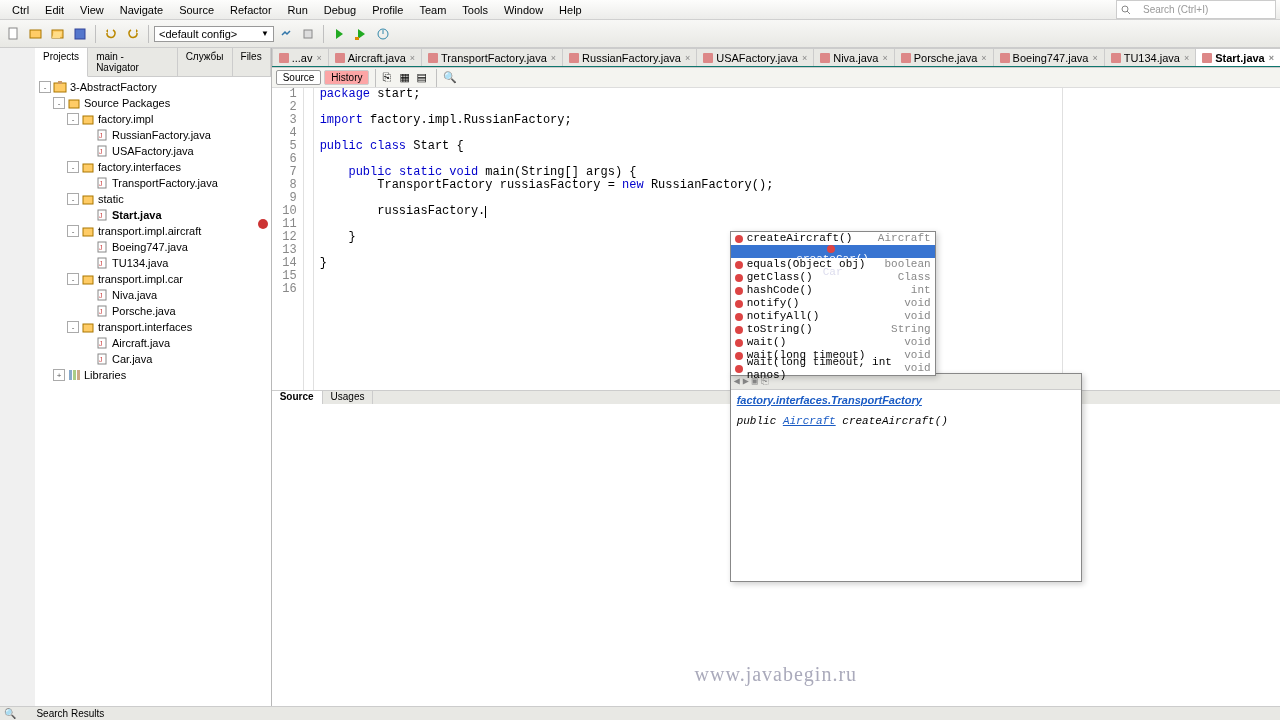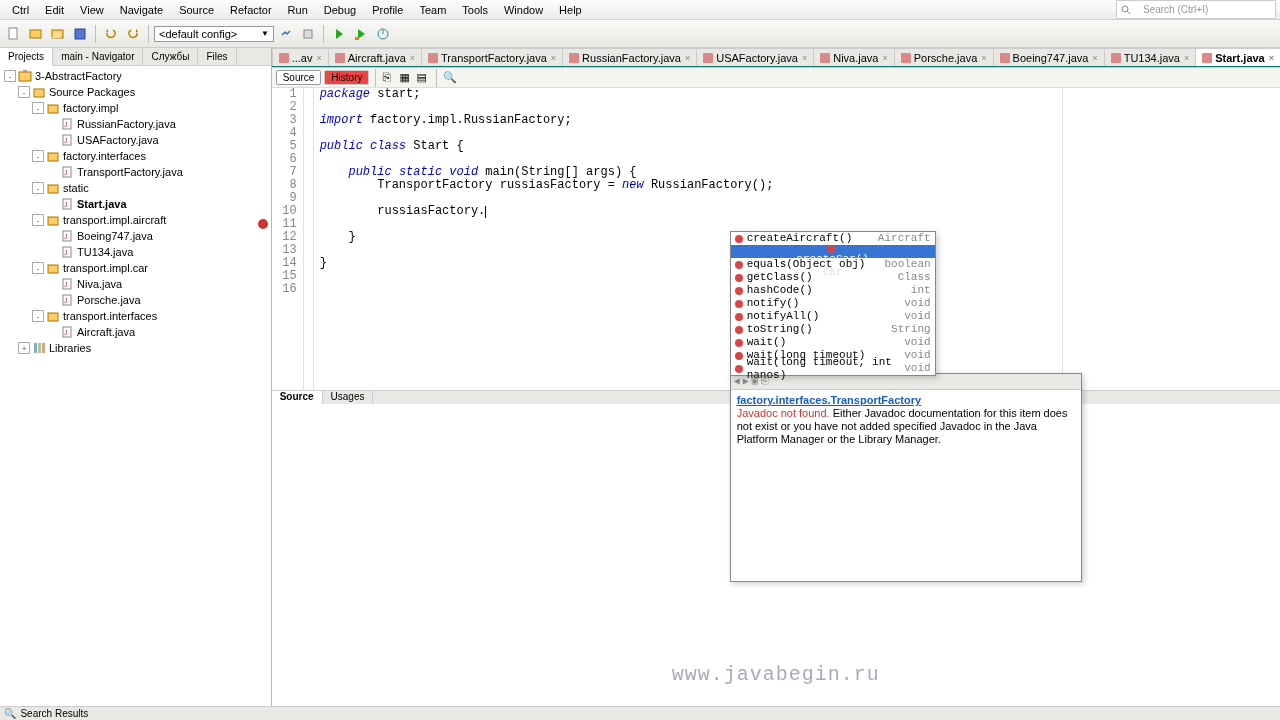--- a/index.html
+++ b/index.html
@@ -9,21 +9,21 @@
 .menubar span { padding: 2px 8px; cursor: default; }
 .search-box-top { margin-left: auto; display: flex; align-items: center; border: 1px solid #ccc; background: #fff; padding: 1px 4px; width: 160px; }
 .search-box-top svg { width: 10px; height: 10px; margin-right: 4px; }
 .search-box-top .txt { color: #999; font-size: 10px; }
 
 .toolbar { background: linear-gradient(#f8f8f6, #e8e8e4); height: 28px; display: flex; align-items: center; padding: 0 4px; border-bottom: 1px solid #ccc; gap: 2px; }
 .tb-btn { width: 20px; height: 20px; border: 1px solid transparent; display: inline-flex; align-items: center; justify-content: center; border-radius: 2px; }
 .tb-sep { width: 1px; height: 18px; background: #c0c0c0; margin: 0 3px; }
 .tb-combo { border: 1px solid #999; background: #fff; padding: 1px 4px; font-size: 11px; min-width: 120px; display: flex; align-items: center; justify-content: space-between; }
 
-.main { display: flex; height: calc(100% - 20px - 28px - 14px); }
+.main { display: flex; height: calc(100% - 20px - 28px - 14px); margin-left: 35px; }
 
 .sidebar { width: 309px; background: #fff; border-right: 1px solid #b8b8b8; display: flex; flex-direction: column; }
 .side-tabs { display: flex; background: #e8e8e4; border-bottom: 1px solid #ccc; font-size: 10px; }
 .side-tab { padding: 3px 8px; border-right: 1px solid #ccc; background: #e8e8e4; cursor: default; }
 .side-tab.active { background: #fff; border-bottom: 1px solid #fff; margin-bottom: -1px; }
 .tree { flex: 1; overflow: auto; padding: 2px; font-size: 11px; }
 .tree-node { display: flex; align-items: center; height: 16px; white-space: nowrap; }
 .tree-node .twisty { width: 12px; height: 12px; display: inline-flex; align-items: center; justify-content: center; font-size: 8px; color: #555; border: 1px solid #aaa; margin-right: 2px; background: #fff; }
 .tree-node .twisty.empty { border: none; }
 .tree-node .icon { width: 14px; height: 14px; margin-right: 3px; display: inline-flex; align-items: center; justify-content: center; }
@@ -35,59 +35,59 @@
 .indent-3 { padding-left: 44px; }
 
 .editor-area { flex: 1; display: flex; flex-direction: column; background: #fff; position: relative; }
 .file-tabs { display: flex; background: #0f766e; border-bottom: 1px solid #ccc; height: 20px; align-items: flex-start; overflow: hidden; }
 .file-tab { display: flex; align-items: center; padding: 2px 6px; font-size: 11px; border: 1px solid #ccc; border-bottom: none; margin-right: -1px; background: #e8e8e4; height: 18px; }
 .file-tab.active { background: #fff; font-weight: bold; }
 .file-tab .close { margin-left: 4px; font-size: 9px; color: #888; }
 .file-tab .ico { width: 10px; height: 10px; background: #d88; margin-right: 3px; border-radius: 1px; }
 
 .editor-toolbar { display: flex; align-items: center; height: 20px; background: #f4f4f0; border-bottom: 1px solid #ddd; padding: 0 4px; gap: 3px; }
-.et-btn { padding: 1px 6px; border: 1px solid #ccc; background: #ef4444; font-size: 10px; border-radius: 2px; }
+.et-btn { padding: 1px 6px; border: 1px solid #ccc; background: #fca5a5; font-size: 10px; border-radius: 2px; }
 .et-btn.active { background: #fff; border-color: #999; }
 .et-icon { width: 14px; height: 14px; border: none; }
 
 .code-area { flex: 1; display: flex; font-family: 'Courier New', monospace; font-size: 12px; line-height: 13px; position: relative; background: #fff; }
 .gutter { width: 32px; text-align: right; color: #888; padding-right: 6px; border-right: 1px solid #e0e0e0; user-select: none; background: #fff; }
 .gutter .ln { height: 13px; }
 .gutter .ln.err { position: relative; }
 .gutter .ln.err::before { content: ''; position: absolute; left: -14px; top: 1px; width: 10px; height: 10px; background: #c33; border-radius: 50%; }
 .fold-gutter { width: 10px; background: #fff; border-right: 1px solid #e0e0e0; }
 .code-lines { flex: 1; padding-left: 6px; }
 .code-lines .cl { height: 13px; white-space: pre; }
-.kw { color: #0000cc; font-style: italic; }
+.kw { color: #0000cc; }
 .text-cursor { display: inline-block; width: 1px; height: 12px; background: #000; vertical-align: text-bottom; animation: blink 1s infinite; }
 @keyframes blink { 50% { opacity: 0; } }
 
 .autocomplete { position: absolute; left: 458px; top: 143px; width: 206px; background: #fff; border: 1px solid #888; box-shadow: 2px 2px 6px rgba(0,0,0,0.2); font-family: 'Courier New', monospace; font-size: 11px; z-index: 10; }
 .ac-item { display: flex; align-items: center; height: 13px; padding: 0 4px; }
 .ac-item.sel { background: #3874d1; color: #fff; flex-direction: column; }
 .ac-item .bullet { width: 8px; height: 8px; border-radius: 50%; background: #d44; margin-right: 4px; flex-shrink: 0; }
 .ac-item .name { flex: 1; }
 .ac-item .ret { color: #888; }
 .ac-item.sel .ret { color: #dde; }
 
 .javadoc { position: absolute; left: 458px; top: 285px; width: 352px; height: 209px; background: #fff; border: 1px solid #888; box-shadow: 2px 2px 6px rgba(0,0,0,0.2); font-size: 11px; z-index: 9; }
 .javadoc-toolbar { height: 16px; background: #e8e8e4; border-bottom: 1px solid #ccc; display: flex; align-items: center; padding: 0 3px; gap: 3px; }
-.javadoc-body { padding: 4px 6px; font-family: Tahoma, sans-serif; }
+.javadoc-body { padding: 4px 6px; font-family: Tahoma, sans-serif; font-style: italic; }
 .javadoc-body .link { color: #1a5bc4; text-decoration: underline; font-weight: bold; }
 .javadoc-body .sig { font-family: 'Courier New', monospace; margin: 8px 0; }
 .javadoc-body .sig .type { color: #1a5bc4; text-decoration: underline; }
 .javadoc-body .notfound { color: #c33; }
 
 .bottom-tabs { height: 14px; background: #e8e8e4; border-top: 1px solid #ccc; display: flex; font-size: 10px; }
 .bottom-tab { padding: 0 8px; border-right: 1px solid #ccc; }
 .bottom-tab.active { background: #fff; font-weight: bold; }
 
 .statusbar { height: 14px; background: #e8e8e4; border-top: 1px solid #ccc; display: flex; align-items: center; font-size: 10px; padding: 0 4px; }
 
-.watermark { position: absolute; bottom: 20px; left: 50%; transform: translateX(-50%); font-size: 20px; color: #aab; font-family: Liberation Mono, monospace; letter-spacing: 1px; pointer-events: none; }
+.watermark { position: absolute; bottom: 20px; left: 50%; transform: translateX(-50%); font-size: 20px; color: #aab; font-family: Liberation Serif, serif; letter-spacing: 1px; pointer-events: none; }
 
 .margin-line { position: absolute; left: 790px; top: 0; bottom: 0; width: 1px; background: #e0e0e0; }
 </style>
 </head>
 <body>
 
 <div class="menubar">
   <span>Ctrl</span>
   <span>Edit</span>
   <span>View</span>
@@ -345,20 +345,30 @@
         </div>
         <div class="tree-node indent-3">
           <span class="twisty empty"></span>
           <span class="icon">
             <svg width="14" height="14">
               <rect x="3" y="2" width="8" height="10" fill="#fff" stroke="#888"></rect>
               <text x="4" y="10" font-size="7" fill="#c44">J</text>
             </svg>
           </span>
           <span class="label">Aircraft.java</span>
+        </div>
+        <div class="tree-node indent-3">
+          <span class="twisty empty"></span>
+          <span class="icon">
+            <svg width="14" height="14">
+              <rect x="3" y="2" width="8" height="10" fill="#fff" stroke="#888"></rect>
+              <text x="4" y="10" font-size="7" fill="#c44">J</text>
+            </svg>
+          </span>
+          <span class="label">Car.java</span>
         </div>
         <div class="tree-node indent-1">
           <span class="twisty ">+</span>
           <span class="icon">
             <svg width="14" height="14">
               <rect x="2" y="2" width="3" height="10" fill="#8ac"></rect>
               <rect x="6" y="2" width="3" height="10" fill="#ac8"></rect>
               <rect x="10" y="2" width="3" height="10" fill="#ca8"></rect>
             </svg>
           </span>
@@ -529,33 +539,33 @@
 
       <div class="javadoc">
         <div class="javadoc-toolbar">
           <span style="font-size:10px;color:#888">◀</span>
           <span style="font-size:10px;color:#888">▶</span>
           <span style="font-size:10px;color:#888">▣</span>
           <span style="font-size:10px;color:#888">⎘</span>
         </div>
         <div class="javadoc-body">
           <span class="link">factory.interfaces.TransportFactory</span>
-          <div>
-            <span class="notfound">Javadoc not found.</span><span> Either Javadoc documentation for this item does not exist or you have not added specified Javadoc in the Java Platform Manager or the Library Manager.</span>
+          <div class="sig">
+            <span>public </span><span class="type">Aircraft</span><span> createAircraft()</span>
           </div>
         </div>
       </div>
     </div>
 
     <div class="bottom-tabs">
       <div class="bottom-tab active">Source</div>
       <div class="bottom-tab">Usages</div>
     </div>
     <div style="flex:1;background:#fff;position:relative">
       <div class="watermark">www.javabegin.ru</div>
     </div>
   </div>
 </div>
 
 <div class="statusbar">
   <span>🔍</span>
-  <span style="margin-left:4px">Search Results</span>
+  <span style="margin-left:20px">Search Results</span>
 </div>
 
 </body></html>

